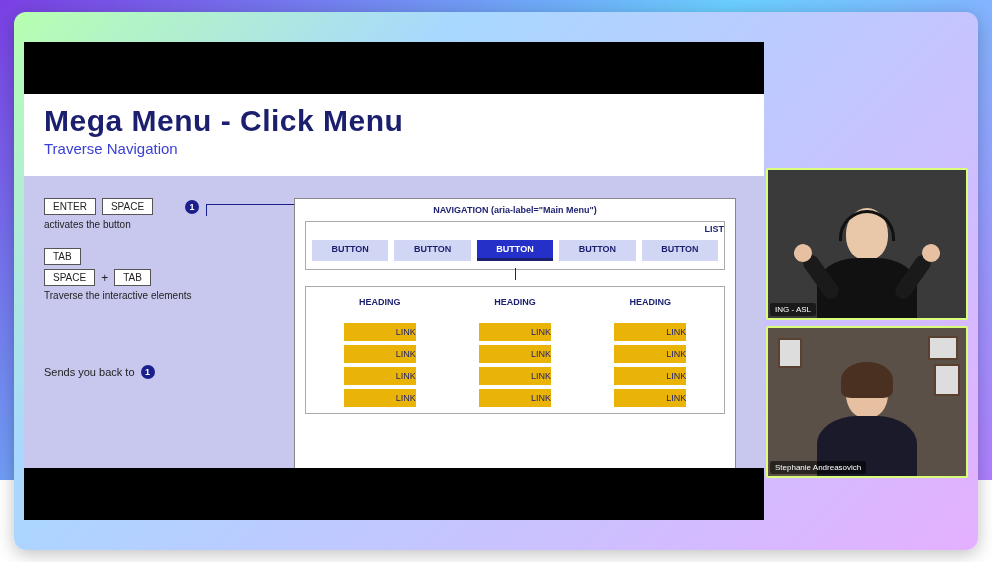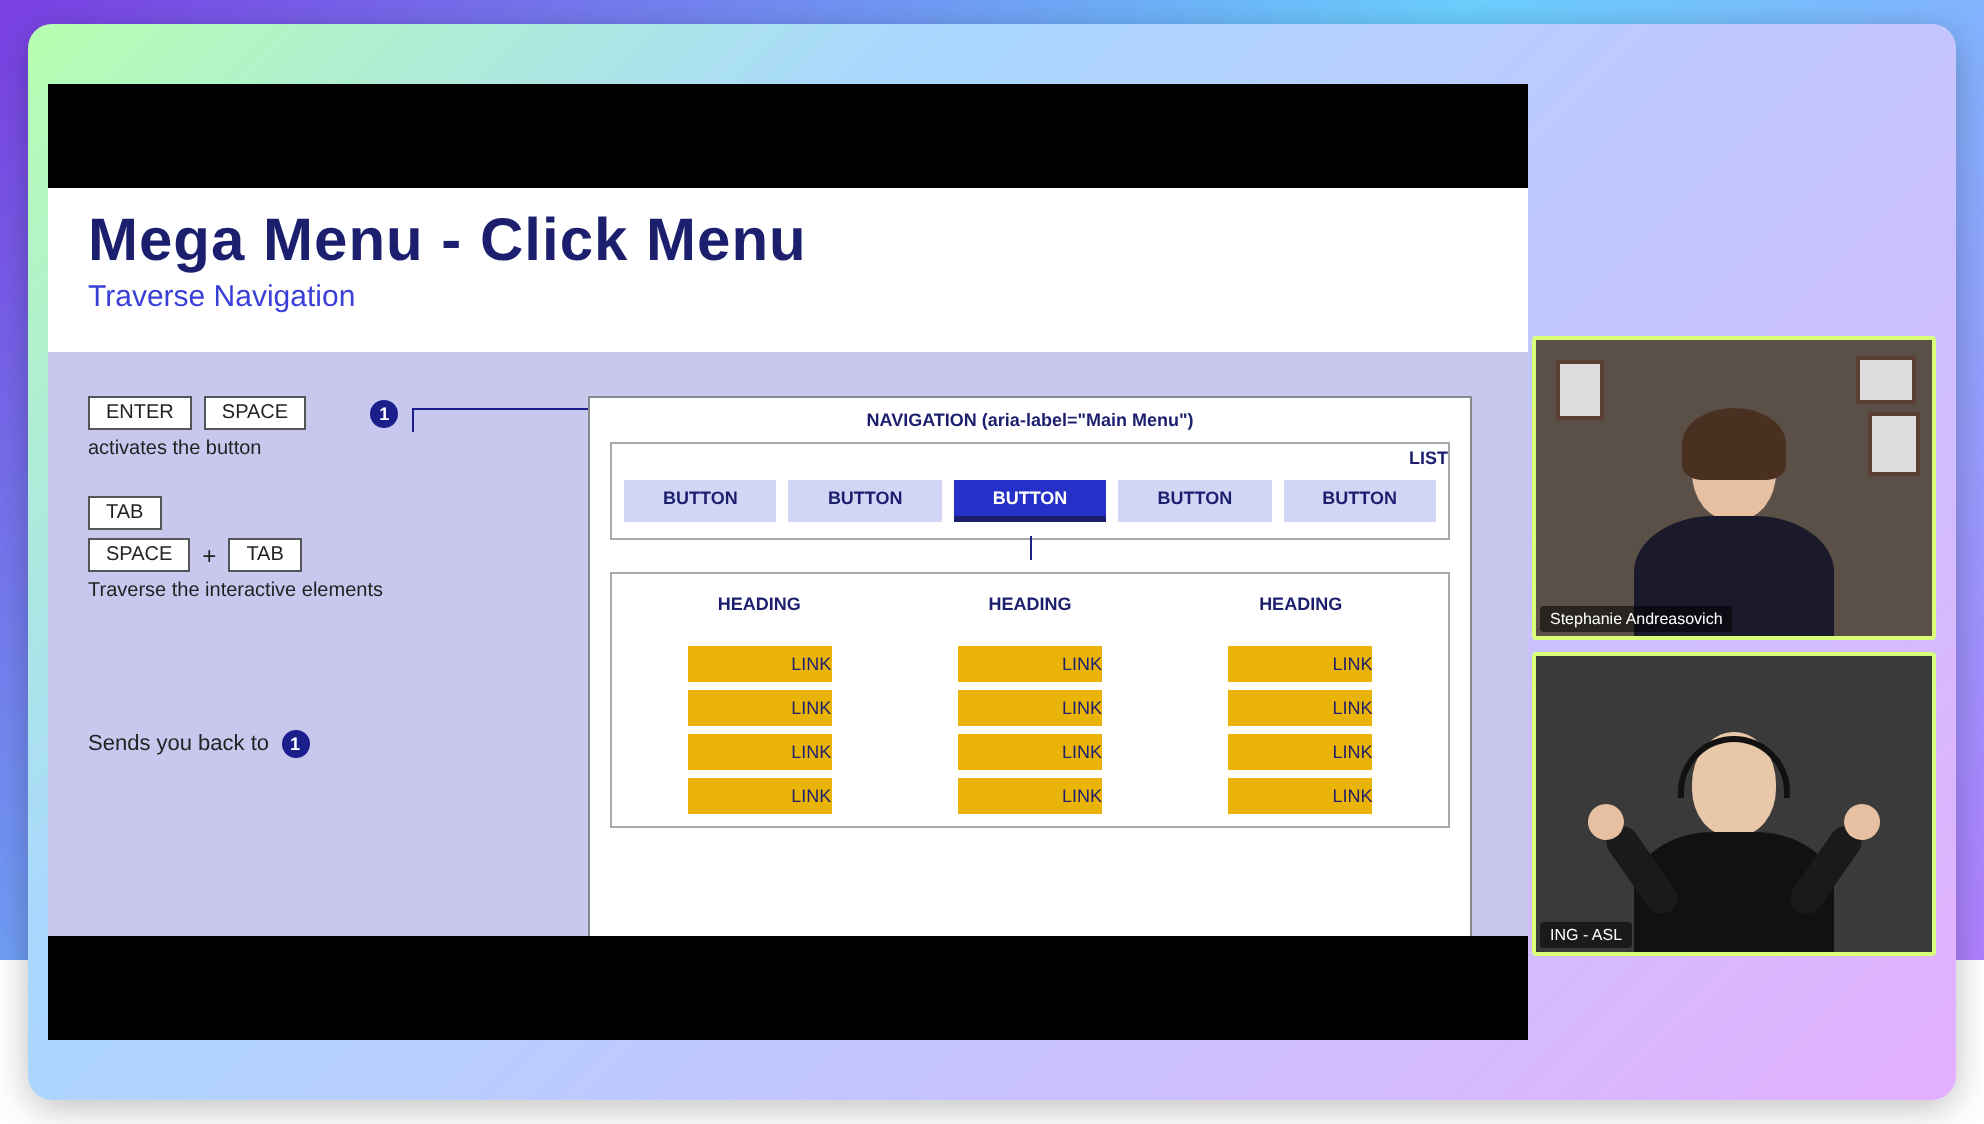--- a/index.html
+++ b/index.html
@@ -138,42 +138,42 @@
      </div>
 
     </div>
     <div class="badge">S A</div>
    </div>
 
    <div class="blackbar botbar"></div>
   </div>
 
   <div class="cams">
-   <div class="cam">
-    <div class="pic" style="top:8px;right:8px;width:26px;height:20px"></div>
-    <div class="pic" style="top:36px;right:6px;width:22px;height:28px"></div>
-    <div class="pic" style="top:10px;left:10px;width:20px;height:26px"></div>
-    <div class="person">
-     <div class="hair"></div>
-     <div class="head"></div>
-     <div class="body1"></div>
-    </div>
-    <div class="namestrip">Stephanie Andreasovich</div>
-   </div>
    <div class="cam cam2">
     <div class="person">
      <div class="headset"></div>
      <div class="head" style="background:#e8c8a8"></div>
      <div class="body1" style="background:#111;position:relative">
       <div class="armL">
                 <div class="handL"></div>
               </div>
       <div class="armR">
                 <div class="handR"></div>
               </div>
      </div>
     </div>
     <div class="namestrip">ING - ASL</div>
    </div>
+   <div class="cam">
+    <div class="pic" style="top:8px;right:8px;width:26px;height:20px"></div>
+    <div class="pic" style="top:36px;right:6px;width:22px;height:28px"></div>
+    <div class="pic" style="top:10px;left:10px;width:20px;height:26px"></div>
+    <div class="person">
+     <div class="hair"></div>
+     <div class="head"></div>
+     <div class="body1"></div>
+    </div>
+    <div class="namestrip">Stephanie Andreasovich</div>
+   </div>
   </div>
 
  </div>
 </div>
 
 </body></html>

